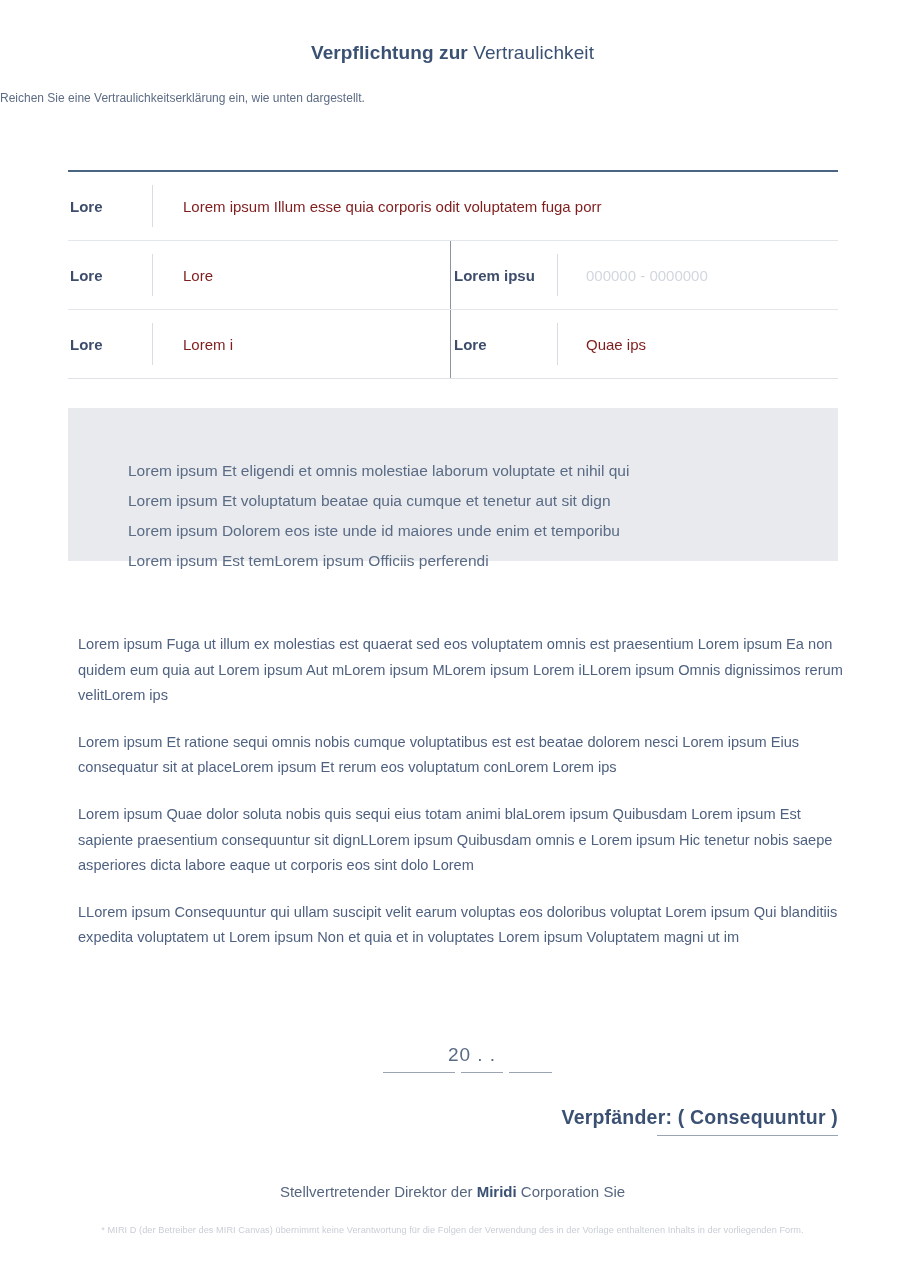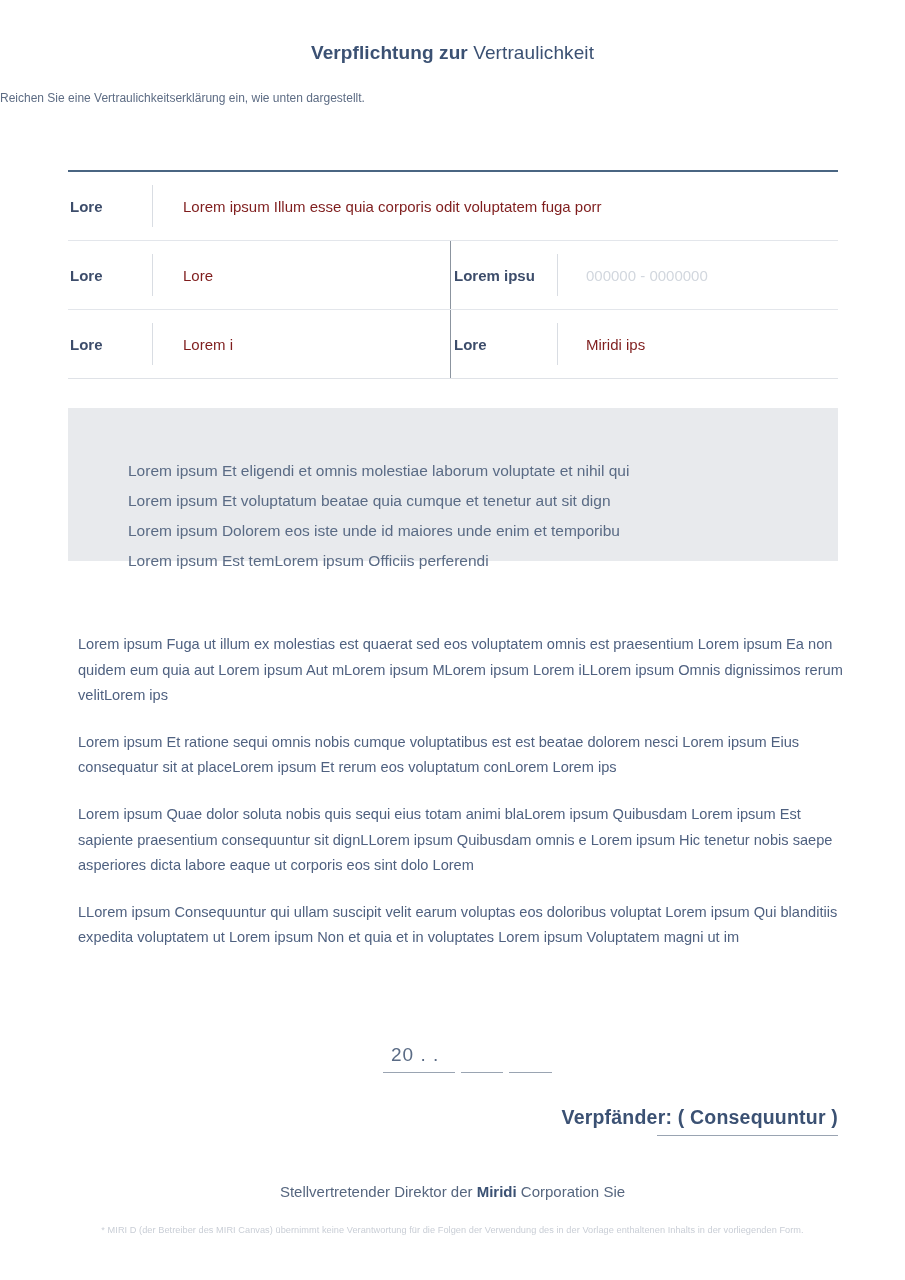--- a/index.html
+++ b/index.html
@@ -150,21 +150,21 @@
   
   .date-area {
     position: absolute;
     left: 383px;
     top: 1044px;
     width: 170px;
   }
   .date-text {
     font-size: 19px;
     color: #5a6b85;
-    text-align: left;
+    text-align: center;
     letter-spacing: 1px;
     padding-left: 8px;
   }
   .date-rules {
     display: flex;
     gap: 6px;
     margin-top: 6px;
   }
   .date-rules span { height: 1px; background: #9aa4b2; display: block; }
   .rule-a { flex: 0 0 72px; }
@@ -249,21 +249,21 @@
     <div class="form-row">
       <div class="col-split"></div>
       <div class="half half-left">
         <div class="cell cell-label">Lore</div>
         <div class="divider-v"></div>
         <div class="cell cell-value">Lorem i</div>
       </div>
       <div class="half half-right">
         <div class="cell cell-label">Lore</div>
         <div class="divider-v"></div>
-        <div class="cell cell-value">Miridi ips</div>
+        <div class="cell cell-value">Quae ips</div>
       </div>
     </div>
 
   </div>
 
   <div class="grey-block">
     <div class="grey-line">Lorem ipsum Et eligendi et omnis molestiae laborum voluptate et nihil qui</div>
     <div class="grey-line">Lorem ipsum Et voluptatum beatae quia cumque et tenetur aut sit dign</div>
     <div class="grey-line">Lorem ipsum Dolorem eos iste unde id maiores unde enim et temporibu</div>
     <div class="grey-line">Lorem ipsum Est temLorem ipsum Officiis perferendi</div>

